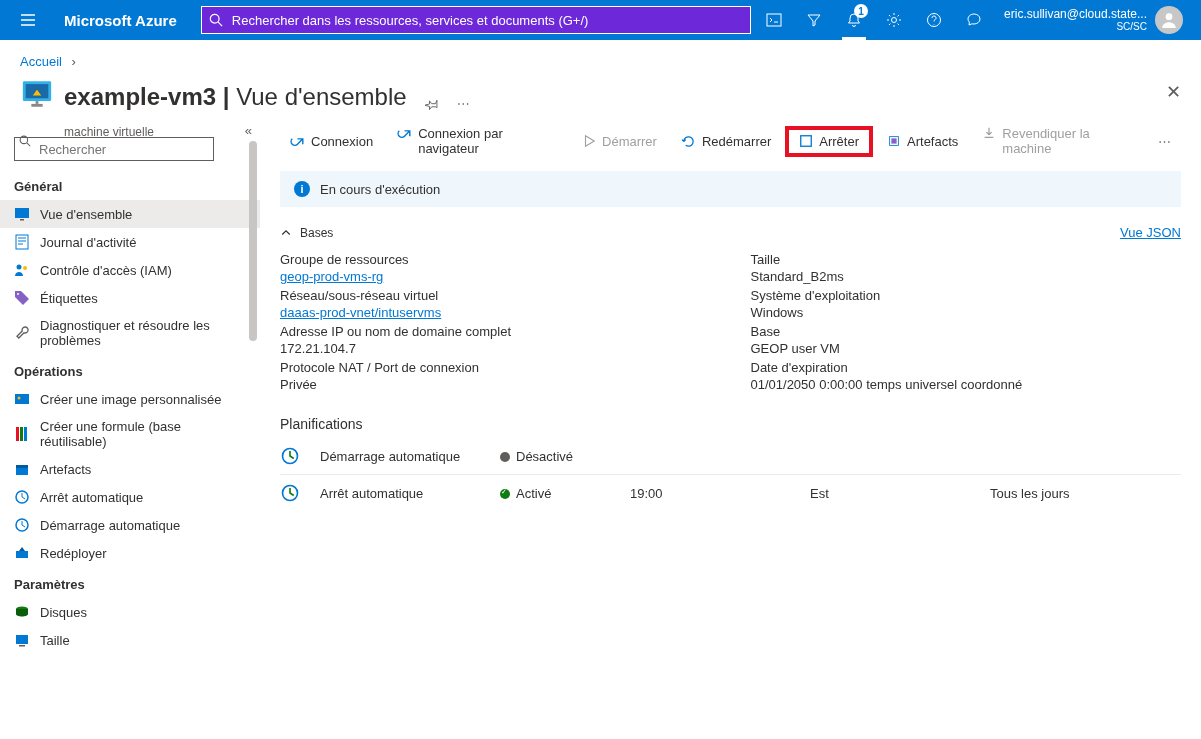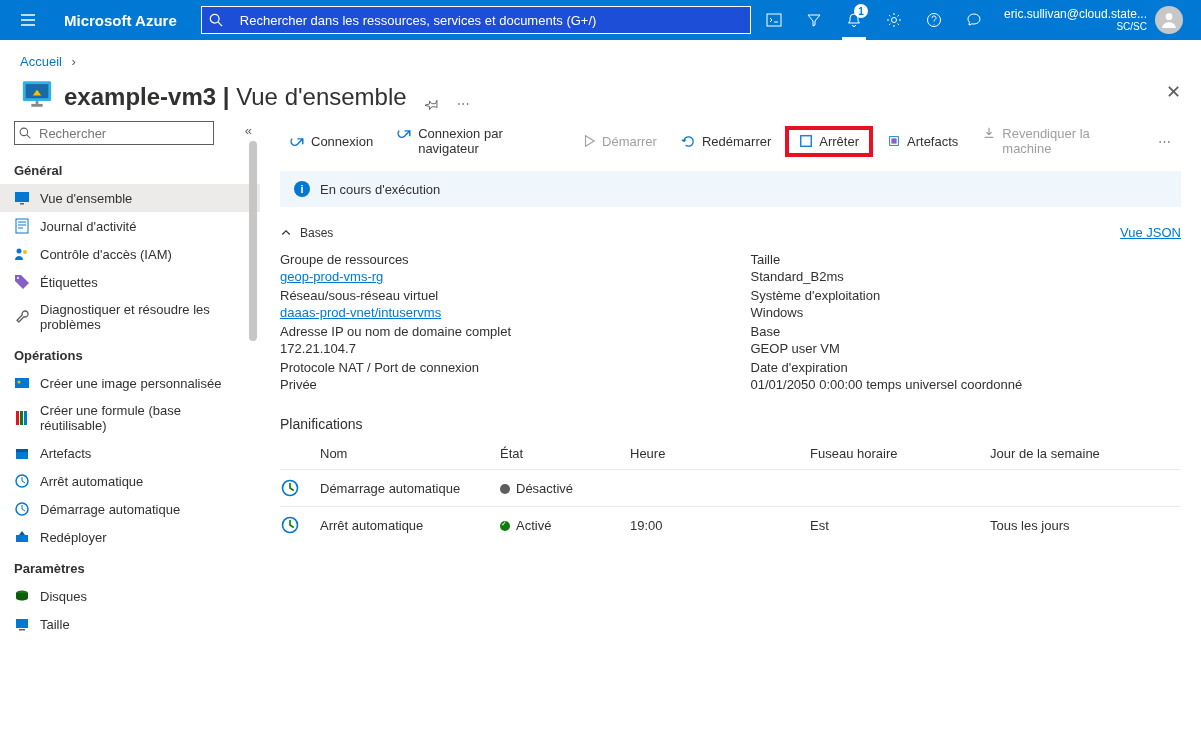--- a/index.html
+++ b/index.html
@@ -1,21 +1,21 @@
 <!DOCTYPE html>
 <html><head>
 <meta charset="utf-8">
 <style>
 * { box-sizing: border-box; margin: 0; padding: 0; }
 body { font-family: 'Segoe UI', Tahoma, sans-serif; font-size: 13px; color: #323130; background: #fff; width: 1201px; height: 739px; overflow: hidden; }
 .topbar { height: 40px; background: #0078d4; display: flex; align-items: center; color: #fff; padding: 0 8px; }
 .topbar .hamburger { width: 40px; display: flex; justify-content: center; align-items: center; cursor: pointer; }
 .topbar .brand { font-weight: 700; font-size: 15px; padding: 0 16px; }
 .topbar .search-wrap { flex: 0 0 550px; margin-left: 8px; }
-.topbar .search-wrap input { width: 100%; height: 28px; background: #1d4ed8; border: 1px solid #fff; color: #fff; padding: 0 30px 0 38px; font-size: 13px; outline: none; }
+.topbar .search-wrap input { width: 100%; height: 28px; background: #6d28d9; border: 1px solid #fff; color: #fff; padding: 0 30px 0 30px; font-size: 13px; outline: none; }
 .topbar .search-wrap input::placeholder { color: #fff; }
 .topbar .search-container { position: relative; }
 .topbar .search-container .sicon { position: absolute; left: 8px; top: 50%; transform: translateY(-50%); color: #fff; }
 .topbar .spacer { flex: 1; }
 .topbar .icon-btn { width: 40px; height: 40px; display: flex; justify-content: center; align-items: center; cursor: pointer; position: relative; }
 .topbar .icon-btn.active::after { content:''; position:absolute; bottom:0; left:8px; right:8px; height:3px; background:#fff; }
 .topbar .badge { position: absolute; top: 4px; right: 6px; background: #fff; color: #0078d4; font-size: 10px; width: 14px; height: 14px; border-radius: 50%; display: flex; align-items: center; justify-content: center; font-weight:600;}
 .topbar .user { display: flex; align-items: center; gap: 8px; padding: 0 10px; font-size: 12px; }
 .topbar .user .small { font-size: 10px; display:block; text-align:right; }
 .topbar .avatar { width: 28px; height: 28px; border-radius: 50%; background: #c7c7c7; display:flex; align-items:center; justify-content:center; }
@@ -24,21 +24,21 @@
 .breadcrumb .sep { margin: 0 6px; color: #605e5c; }
 .page-header { display: flex; align-items: flex-end; padding: 4px 20px 0px; position: relative; }
 .page-header .vmicon { width: 34px; height: 34px; }
 .page-header h1 { font-size: 24px; font-weight: 600; margin-left: 10px; }
 .page-header .subtitle { font-size: 12px; color: #605e5c; position: absolute; left: 64px; top: 52px; }
 .page-header .pin, .page-header .more { margin-left: 18px; color: #605e5c; cursor: pointer; }
 .page-header .closex { position: absolute; right: 20px; top: 8px; cursor: pointer; color: #605e5c; font-size: 18px; }
 .body-wrap { display: flex; height: calc(739px - 40px - 90px); }
 .sidebar { width: 260px; border-right: none; padding: 10px 0; position: relative; }
 .sidebar .search-box { margin: 0 14px 8px; position:relative; }
-.sidebar .search-box input { width: 200px; height: 24px; border: 1px solid #605e5c; padding: 0 6px 0 24px; font-size: 13px; }
+.sidebar .search-box input { width: 200px; height: 24px; border: 1px solid #605e5c; padding: 0 6px 0 24px; font-size: 13px; margin-top: 16px; }
 .sidebar .search-box .sicon2 { position:absolute; left:5px; top:50%; transform:translateY(-50%); color:#605e5c; font-size:12px;}
 .sidebar .collapse { position:absolute; right:8px; top:12px; color:#605e5c; cursor:pointer; }
 .sidebar .group { font-weight: 600; font-size: 13px; padding: 10px 14px 6px; color: #323130; }
 .sidebar .item { display: flex; align-items: center; padding: 6px 14px; cursor: pointer; gap: 10px; font-size: 13px; }
 .sidebar .item.selected { background: #EDEBE9; }
 .sidebar .item .ico { width: 16px; height: 16px; display: flex; align-items: center; justify-content: center; }
 .sidebar .scrollbar { position:absolute; right:0; top:30px; bottom:0; width:16px; }
 .sidebar .thumb { position:absolute; right:3px; top:0; width:8px; height:200px; background:#c8c6c4; border-radius:4px; }
 .main { flex: 1; padding: 10px 20px; overflow:hidden; }
 .toolbar { display: flex; align-items: center; gap: 4px; padding: 0 0 10px; }
@@ -421,28 +421,20 @@
           <div class="value">Privée</div>
         </div>
       <div class="field">
           <div class="label">Date d'expiration</div>
           <div class="value">01/01/2050 0:00:00 temps universel coordonné</div>
         </div>
     </div>
 
     <div class="subsect">Planifications</div>
     <div class="table">
-      <div class="thead">
-        <span></span>
-        <span>Nom</span>
-        <span>État</span>
-        <span>Heure</span>
-        <span>Fuseau horaire</span>
-        <span>Jour de la semaine</span>
-      </div>
       <div class="trow">
         <span class="clock-ico">
             <svg width="20" height="20" viewBox="0 0 16 16">
               <circle cx="8" cy="8" r="6" stroke="#0078d4" fill="none" stroke-width="1.3"></circle>
               <path d="M8 4v4l3 2" stroke="#107c10" fill="none" stroke-width="1.3"></path>
             </svg>
           </span>
         <span>Démarrage automatique</span>
         <span><span class="dot gray"></span><span>Désactivé</span></span>
         <span></span>

